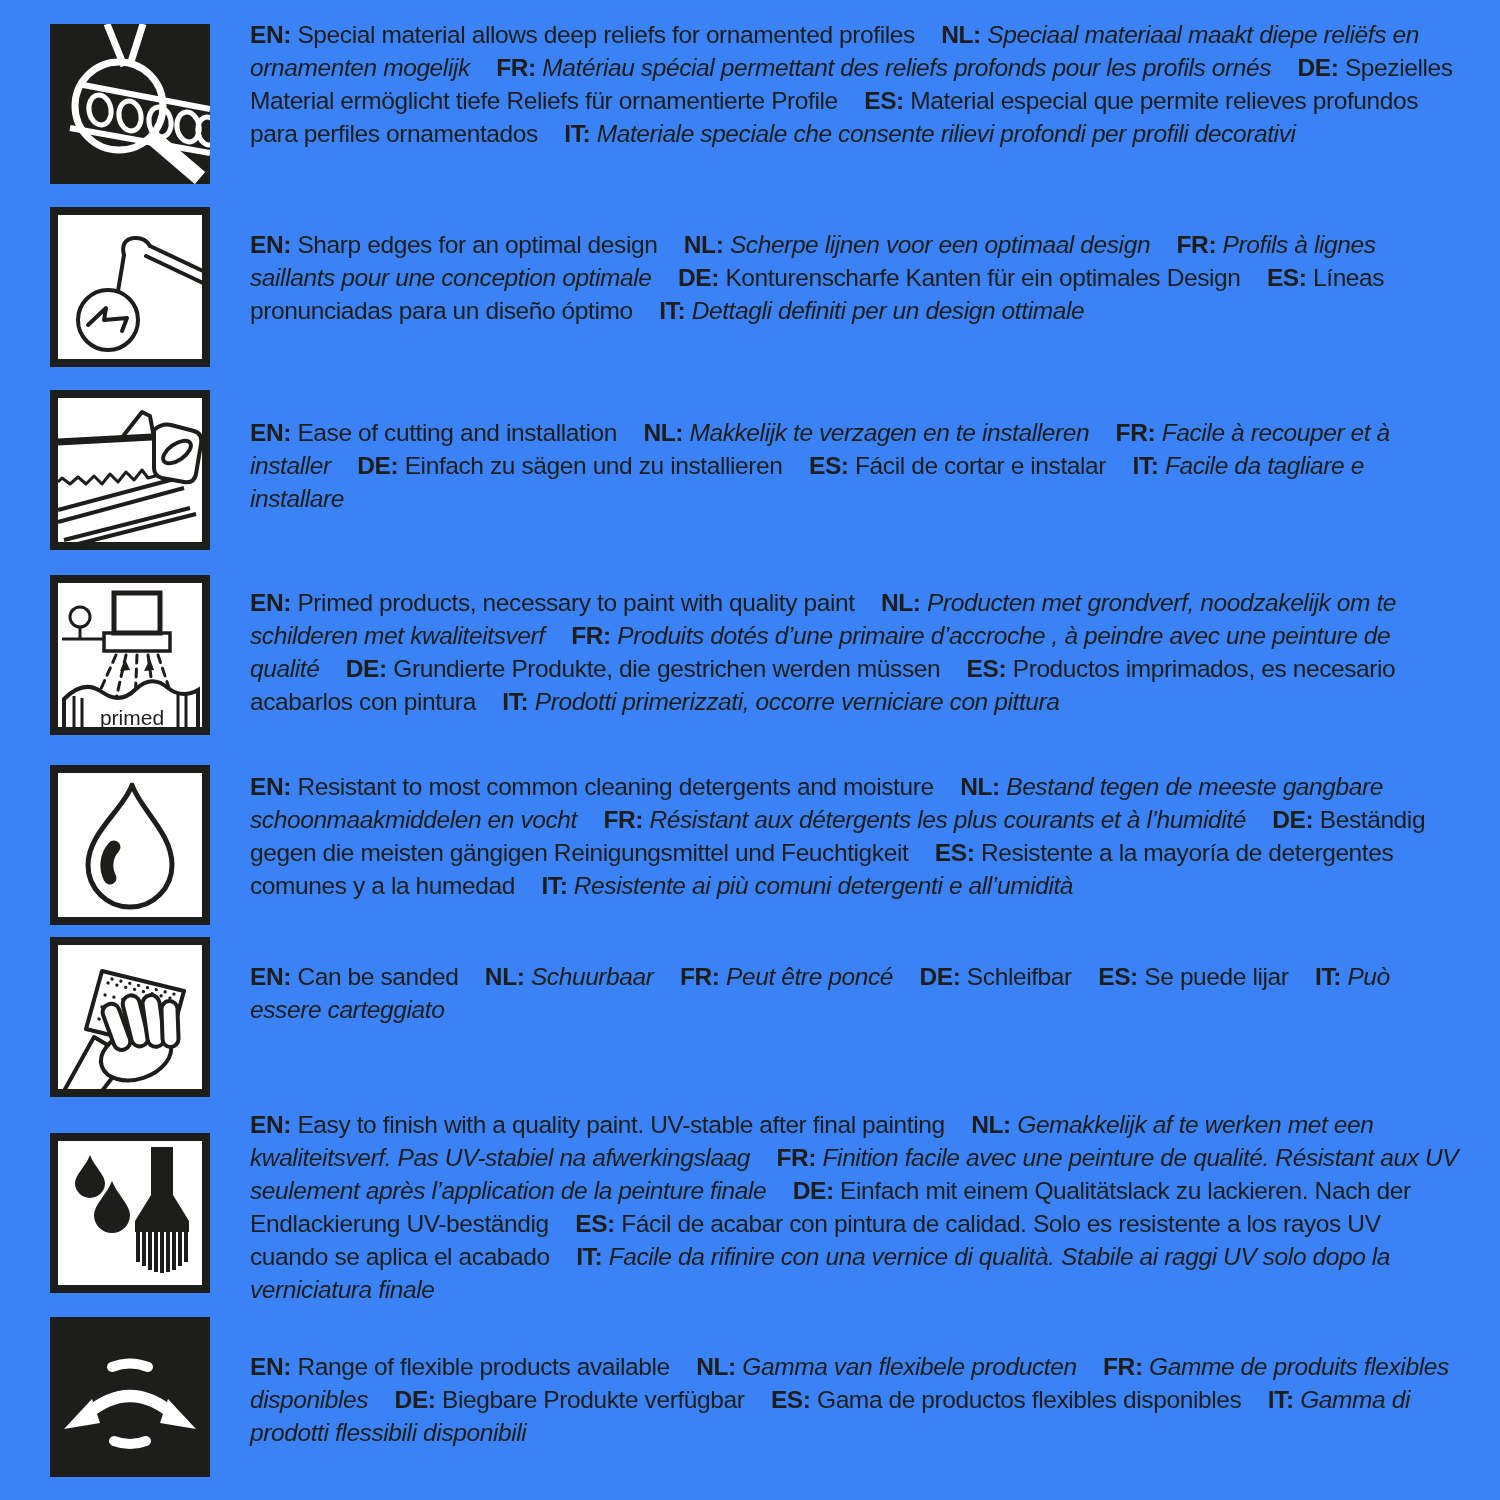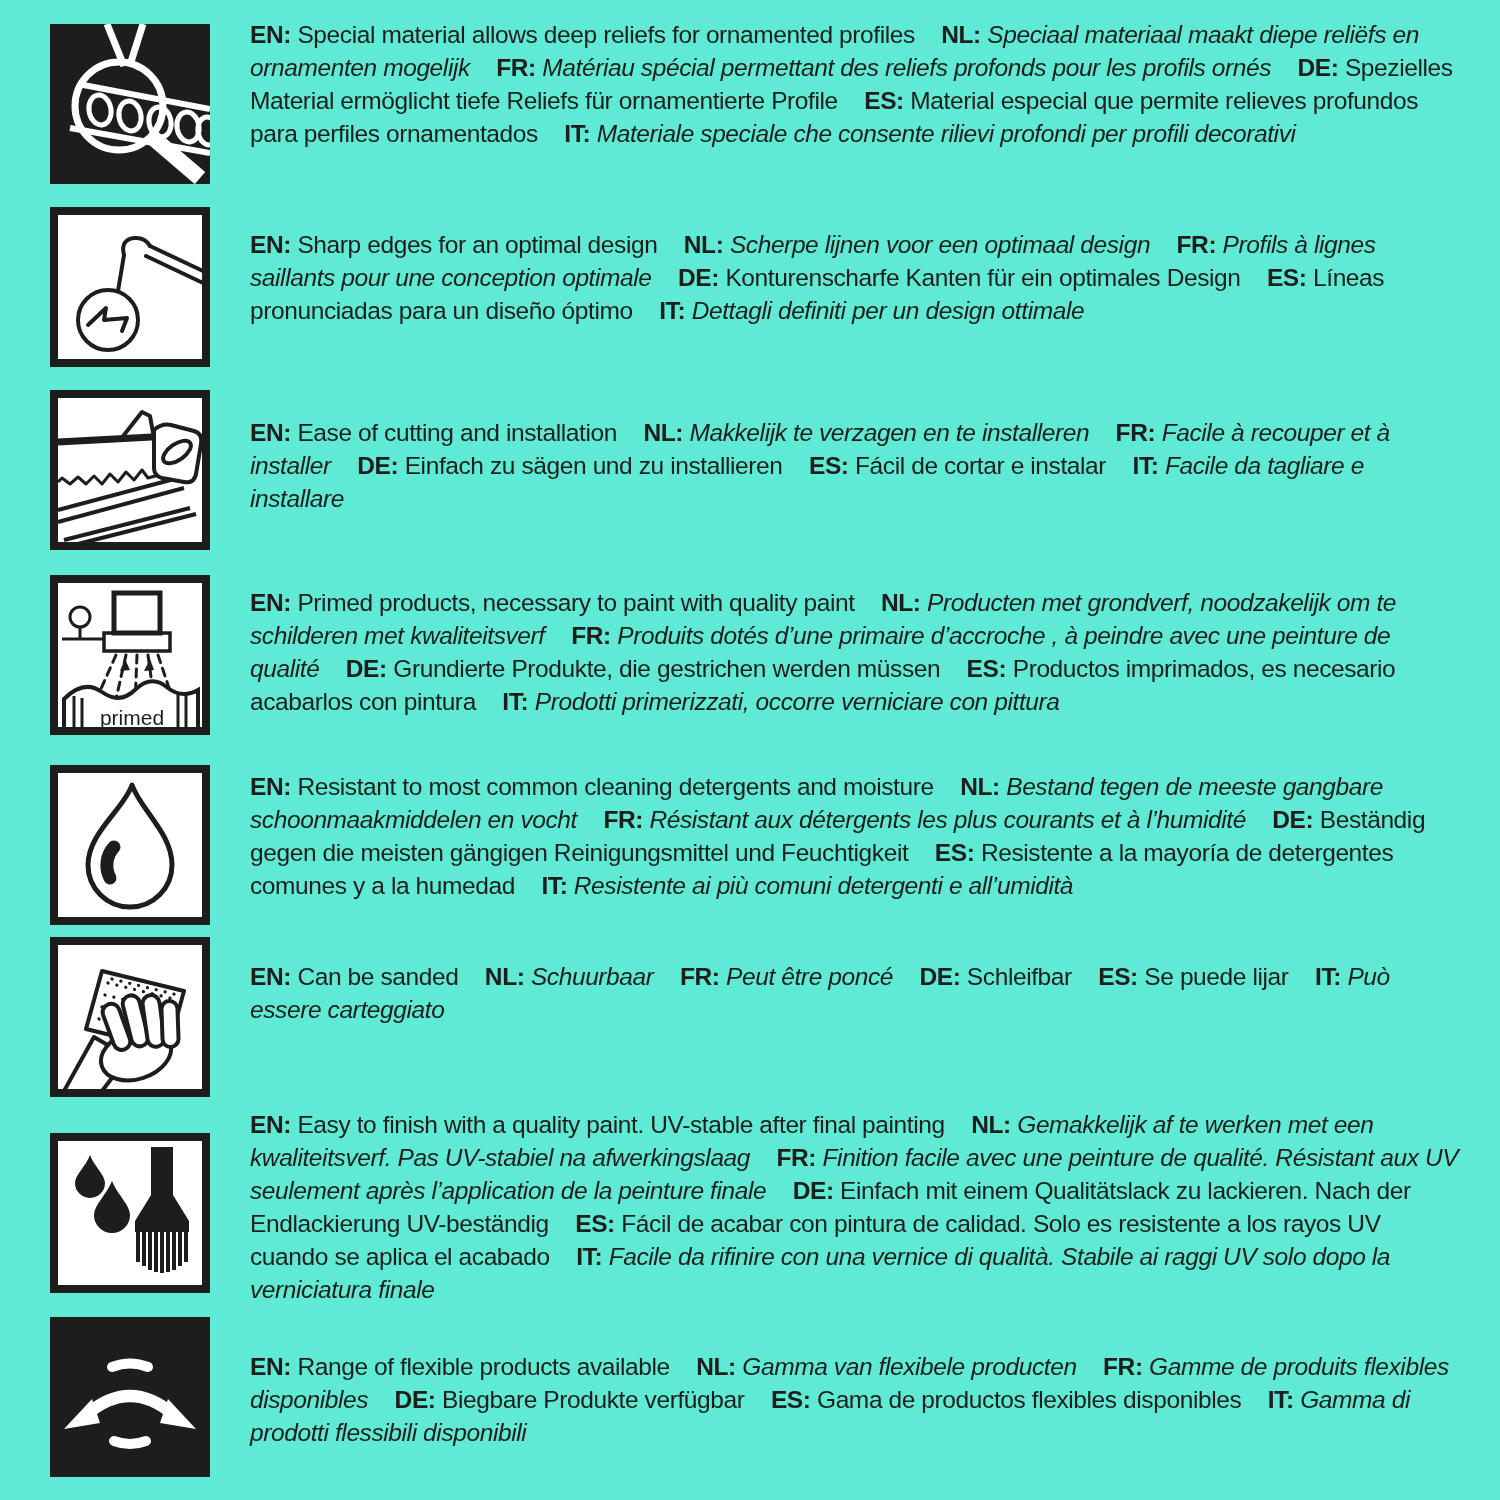--- a/index.html
+++ b/index.html
@@ -1,21 +1,21 @@
 <!DOCTYPE html>
 <html><head>
 <meta charset="utf-8">
 <style>
   html,body{margin:0;padding:0;}
   body{
     width:1500px;height:1500px;background:#ffffff;
     font-family:"Liberation Sans",sans-serif;
     color:#1d1d1b;
   }
-  .sheet{position:relative;width:1500px;height:1500px;overflow:hidden;background:#5eead4;}
+  .sheet{position:relative;width:1500px;height:1500px;overflow:hidden;background:#3b82f6;}
   .icon-box{position:absolute;left:50px;width:148px;height:160px;}
   .icon-box svg{display:block;width:160px;height:160px;}
   .desc{
     position:absolute;left:250px;width:1212px;margin:0;
     font-size:24.5px;line-height:33px;letter-spacing:-0.4px;
     color:#1d1d1b;text-align:left;
   }
   .seg{margin-right:20px;}
   .lang{font-weight:700;font-style:normal;}
   .txt{font-style:normal;}

